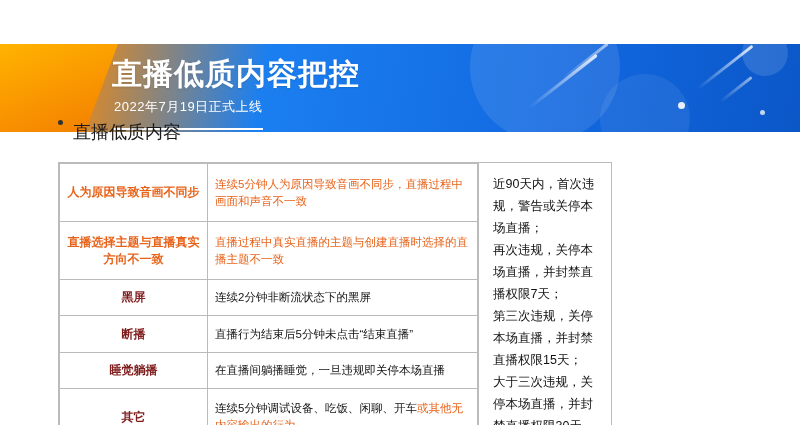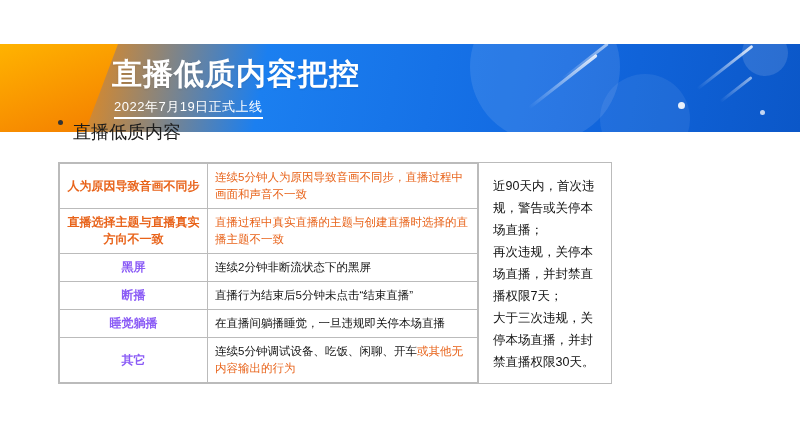--- a/index.html
+++ b/index.html
@@ -73,21 +73,21 @@
     letter-spacing: 1px;
     line-height: 40px;
     text-shadow: 0 1px 2px rgba(0,0,0,0.12);
   }
   .banner-sub {
     position: absolute;
     left: 114px; top: 54px;
     font-size: 13px;
     color: #ffffff;
     letter-spacing: .5px;
-    padding-bottom: 1px;
+    padding-bottom: 12px;
     border-bottom: 2px solid #ffffff;
     display: inline-block;
   }
 
   
   .bullet-row {
     position: absolute;
     left: 58px; top: 120px;
     display: flex;
     align-items: flex-start;
@@ -126,21 +126,21 @@
     padding: 5px 7px;
     font-size: 11.5px;
     line-height: 17px;
     box-sizing: border-box;
   }
   table.rules td.k {
     width: 148px;
     text-align: center;
     font-weight: bold;
     font-size: 12px;
-    color: #8b5cf6;
+    color: #7f1d1d;
   }
   table.rules td.k.hl {
     color: #e8631a;
   }
   table.rules td.v {
     width: 270px;
     text-align: left;
     color: #111;
   }
   table.rules td.v.hl {
@@ -218,18 +218,19 @@
         <tr>
           <td class="k">其它</td>
           <td class="v"><span>连续5分钟调试设备、吃饭、闲聊、开车</span><span class="warn">或其他无内容输出的行为</span></td>
         </tr>
       </tbody>
     </table>
 
     <div class="penalty">
       <p>近90天内，首次违规，警告或关停本场直播；</p>
       <p>再次违规，关停本场直播，并封禁直播权限7天；</p>
+      <p>第三次违规，关停本场直播，并封禁直播权限15天；</p>
       <p>大于三次违规，关停本场直播，并封禁直播权限30天。</p>
     </div>
 
   </div>
 
 </div>
 
 </body></html>

